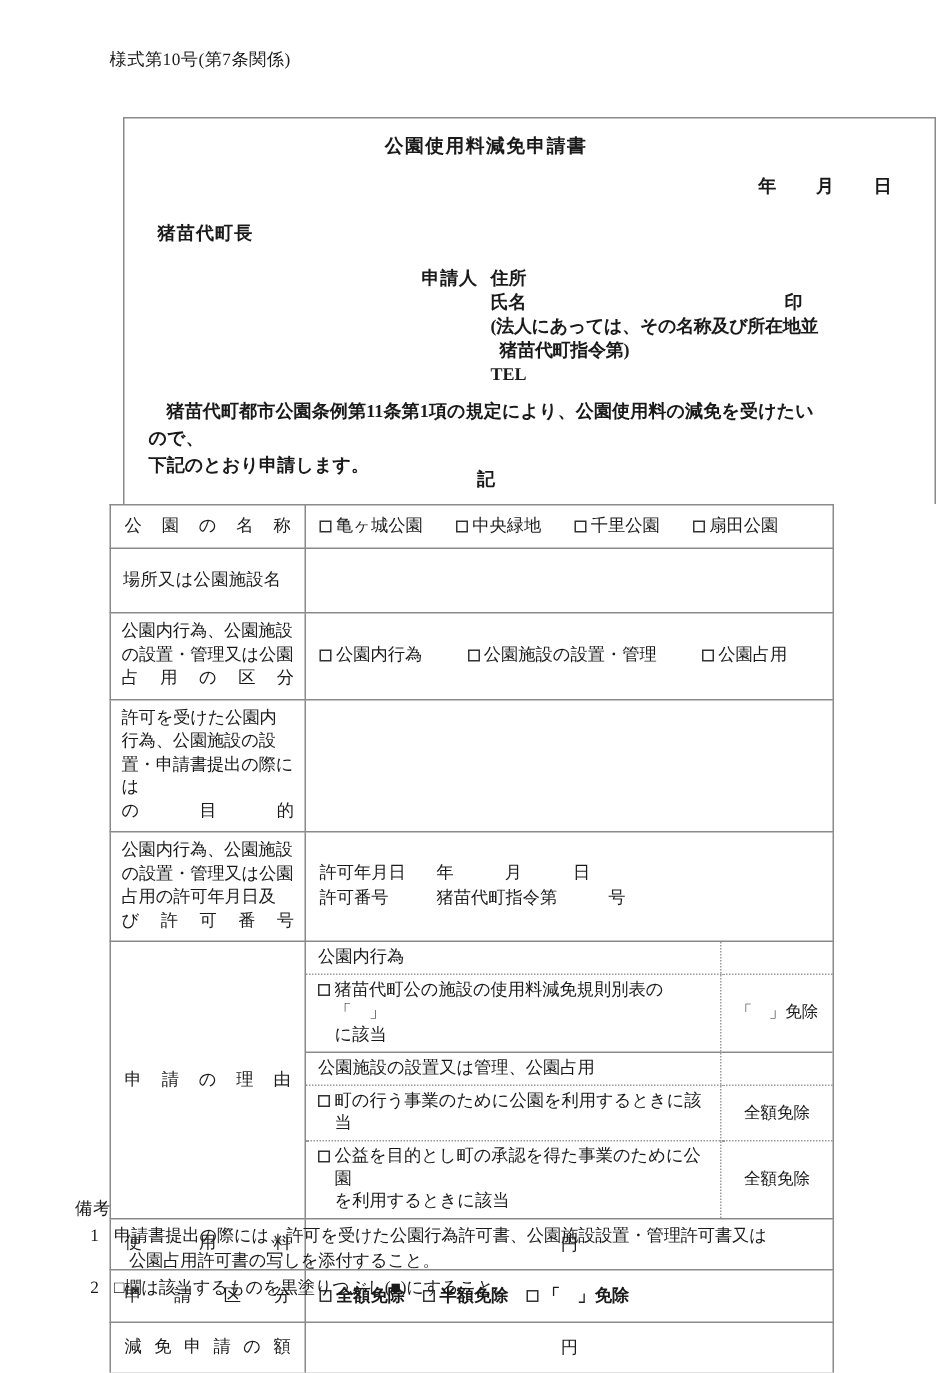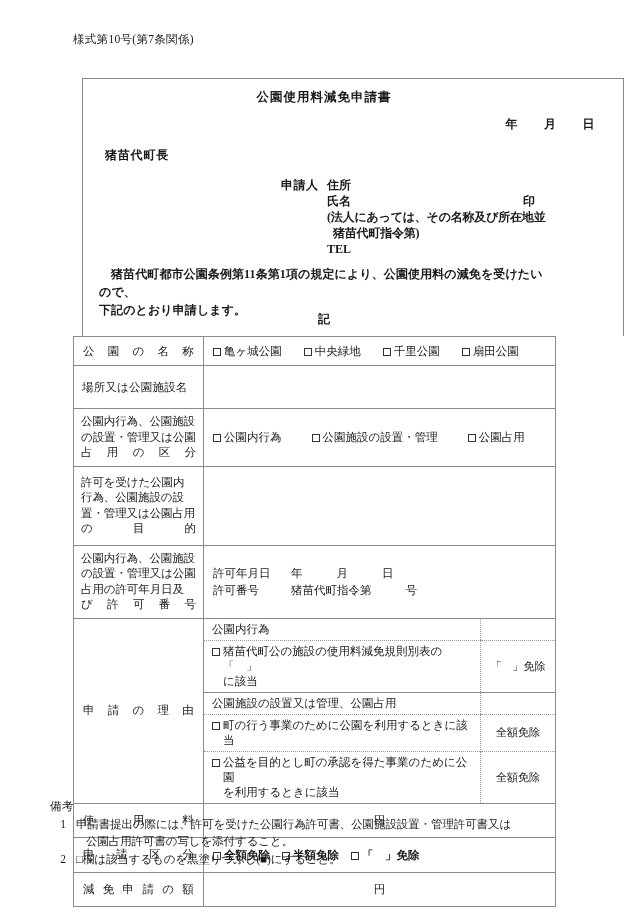--- a/index.html
+++ b/index.html
@@ -344,21 +344,21 @@
             <span class="chk gap-b"><span class="cbox"></span><span>公園内行為</span></span><span class="chk gap-b"><span class="cbox"></span><span>公園施設の設置・管理</span></span><span class="chk"><span class="cbox"></span><span>公園占用</span></span>
           </div>
         </td>
       </tr>
 
       <tr>
         <td>
           <div class="lbl-block">
             <div>許可を受けた公園内</div>
             <div>行為、公園施設の設</div>
-            <div>置・管理又は公園占用</div>
+            <div>置・申請書提出の際には</div>
             <div class="sp">
               <span>の</span>
               <span>目</span>
               <span>的</span>
             </div>
           </div>
         </td>
         <td>
           <div class="val blank-cell-tall"></div>
         </td>

